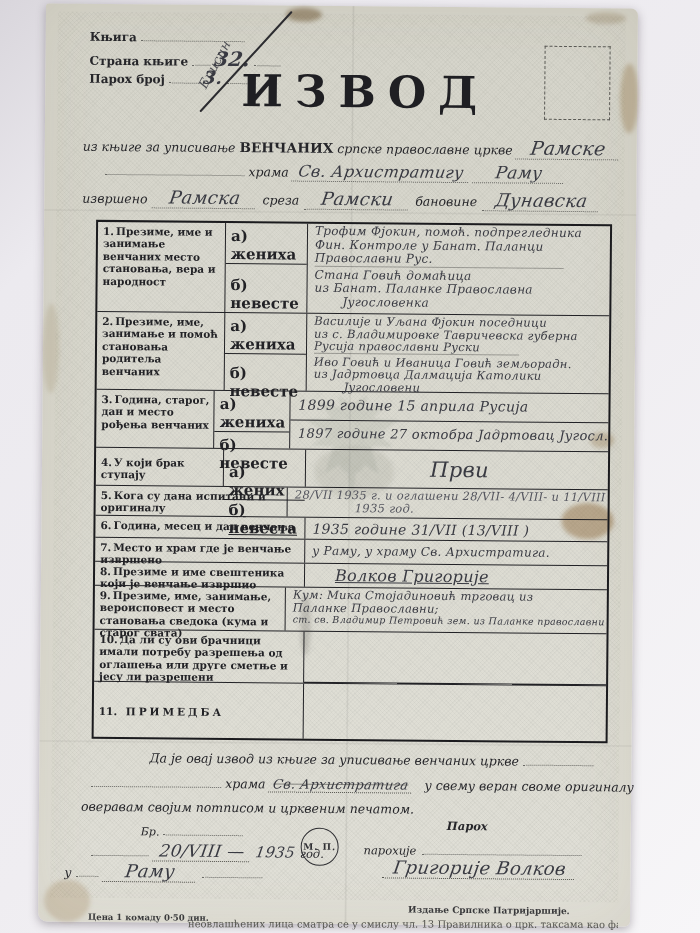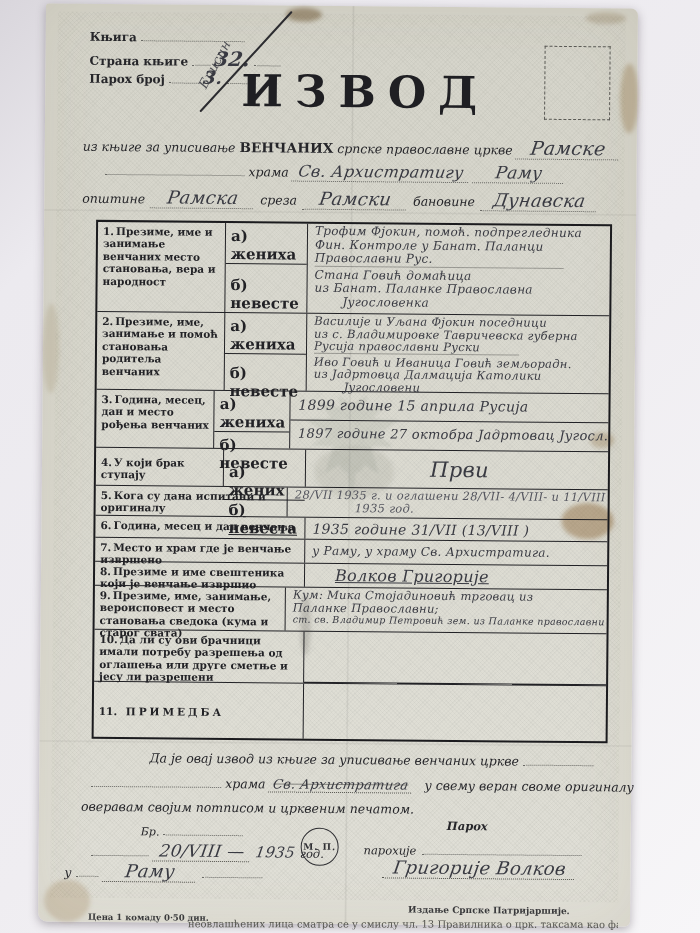--- a/index.html
+++ b/index.html
@@ -110,21 +110,21 @@
     <span>српске православне цркве</span>
     <span class="hw hw-skew" style="font-size:19px;border-bottom:1px dotted #6a6a66;padding:0 14px;">Рамске</span>
   </div>
   <div class="abs printed pi" style="left:60px;top:155px;width:490px;font-size:12.5px;white-space:nowrap;">
     <span class="dots" style="width:140px;"></span>
     <span>храма</span>
     <span class="hw hw-skew" style="font-size:16px;border-bottom:1px dotted #6a6a66;padding:0 6px;">Св. Архистратигу</span>
     <span class="hw hw-skew" style="font-size:17px;border-bottom:1px dotted #6a6a66;padding:0 22px;">Раму</span>
   </div>
   <div class="abs printed pi" style="left:38px;top:182px;width:530px;font-size:12.5px;display:flex;align-items:baseline;gap:6px;white-space:nowrap;">
-    <span>општине</span>
+    <span>извршено</span>
     <span class="hw hw-skew" style="font-size:18px;border-bottom:1px dotted #6a6a66;padding:0 16px;">Рамска</span>
     <span>среза</span>
     <span class="hw hw-skew" style="font-size:18px;border-bottom:1px dotted #6a6a66;padding:0 16px;">Рамски</span>
     <span>бановине</span>
     <span class="hw hw-skew" style="font-size:18px;border-bottom:1px dotted #6a6a66;padding:0 12px;">Дунавска</span>
   </div>
 
   <div class="tbl">
 
     <div class="trow" style="height:90px;">
@@ -158,21 +158,21 @@
         <div class="hwl2 hw">из с. Владимировке Тавричевска губерна</div>
         <div class="hwl2 hw" style="border-bottom:1px solid rgba(40,40,40,.35);width:70%;">Русија православни Руски</div>
         <div class="hwl2 hw" style="margin-top:2px;">Иво Говић и Иваница Говић земљорадн.</div>
         <div class="hwl2 hw">из Јадртовца Далмација Католики</div>
         <div class="hwl2 hw" style="padding-left:30px;">Југословени</div>
       </div>
     </div>
 
     <div class="trow" style="height:58px;">
       <div class="c1">
-        <span class="num">3.</span><span>Година, месец, дан и место рођења венчаних</span>
+        <span class="num">3.</span><span>Година, старог, дан и место рођења венчаних</span>
       </div>
       <div class="c2">
         <div class="half first">а) жениха</div>
         <div class="half">б) невесте</div>
       </div>
       <div class="c3" style="padding:0;">
         <div class="halfrow hw" style="height:29px;border-bottom:1px solid #222226;font-size:14px;line-height:27px;padding-left:8px;white-space:nowrap;">1899 године 15 априла Русија</div>
         <div class="halfrow hw" style="height:28px;font-size:13px;line-height:26px;padding-left:8px;white-space:nowrap;">1897 године 27 октобра Јадртовац Југосл.</div>
       </div>
     </div>

